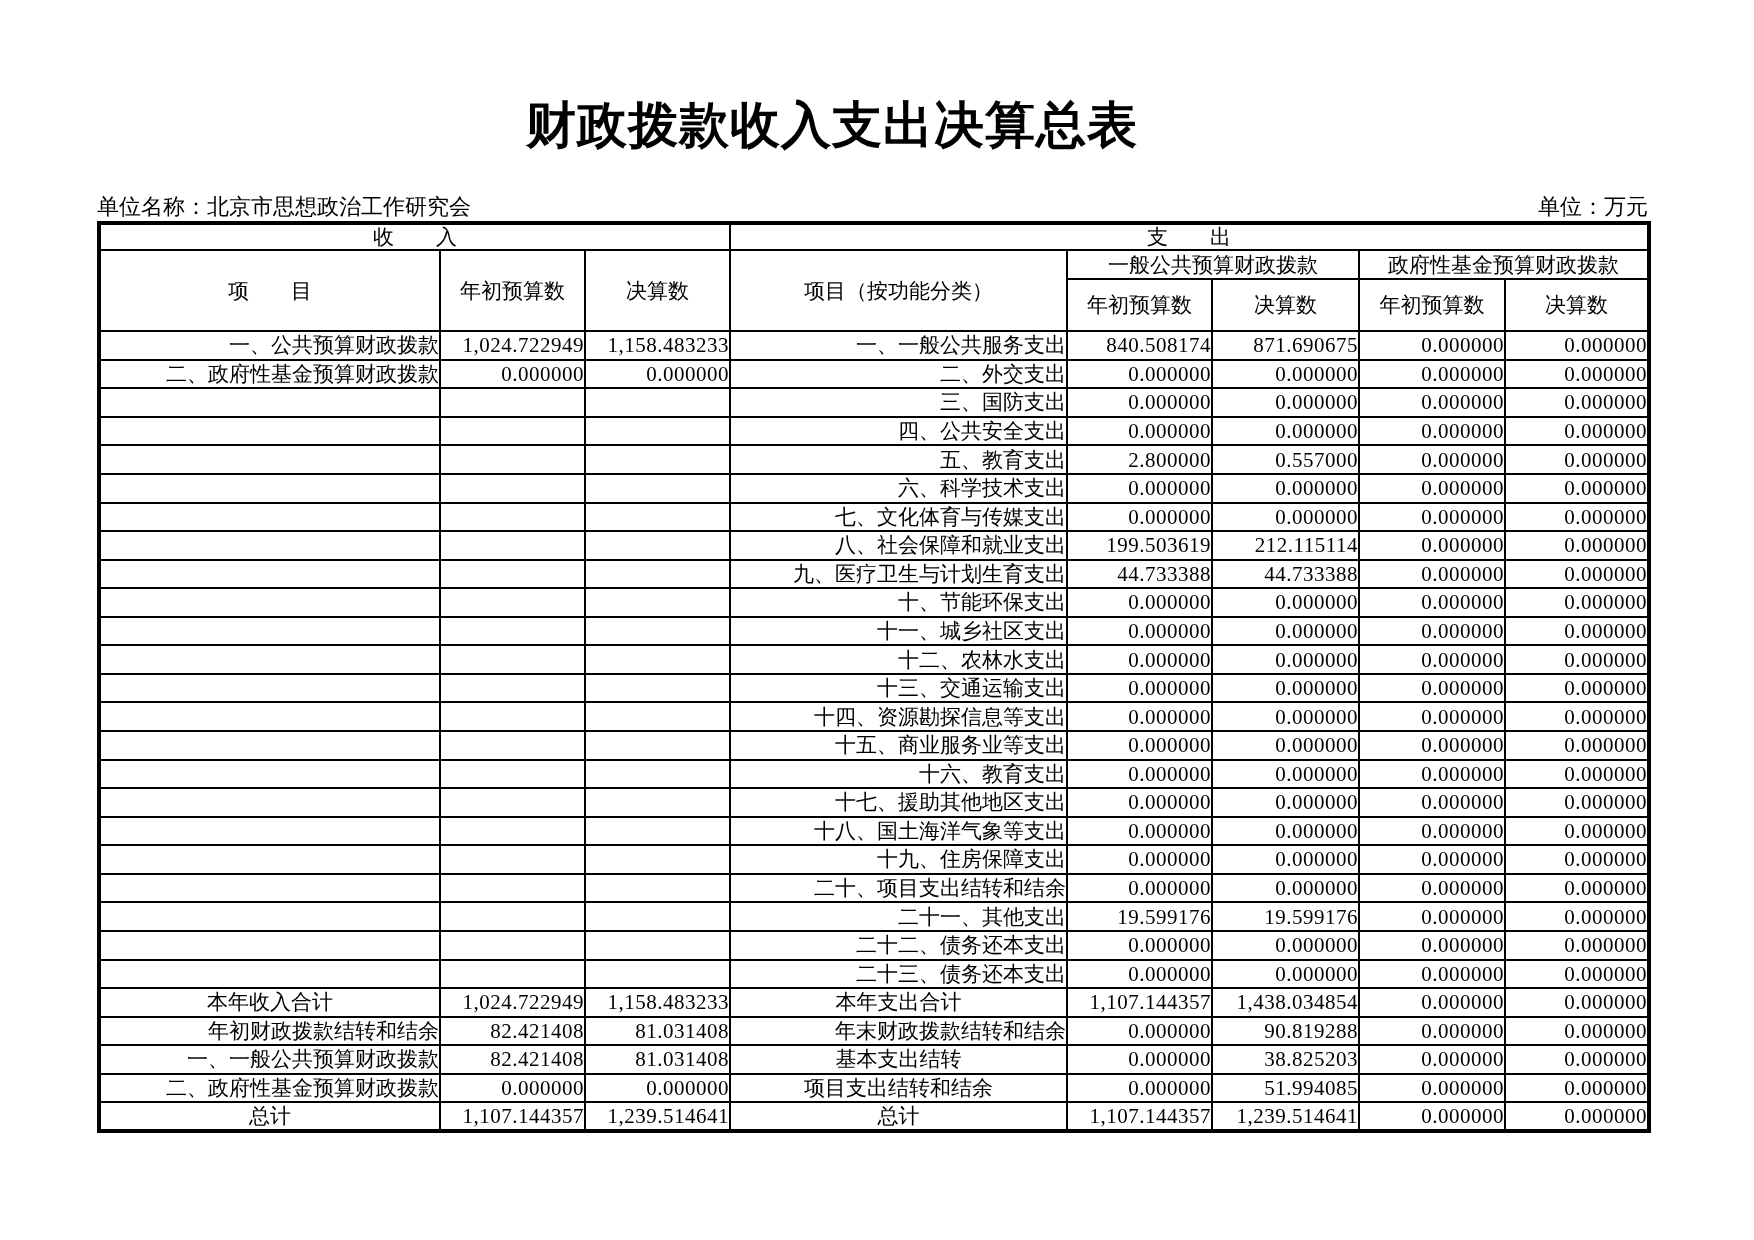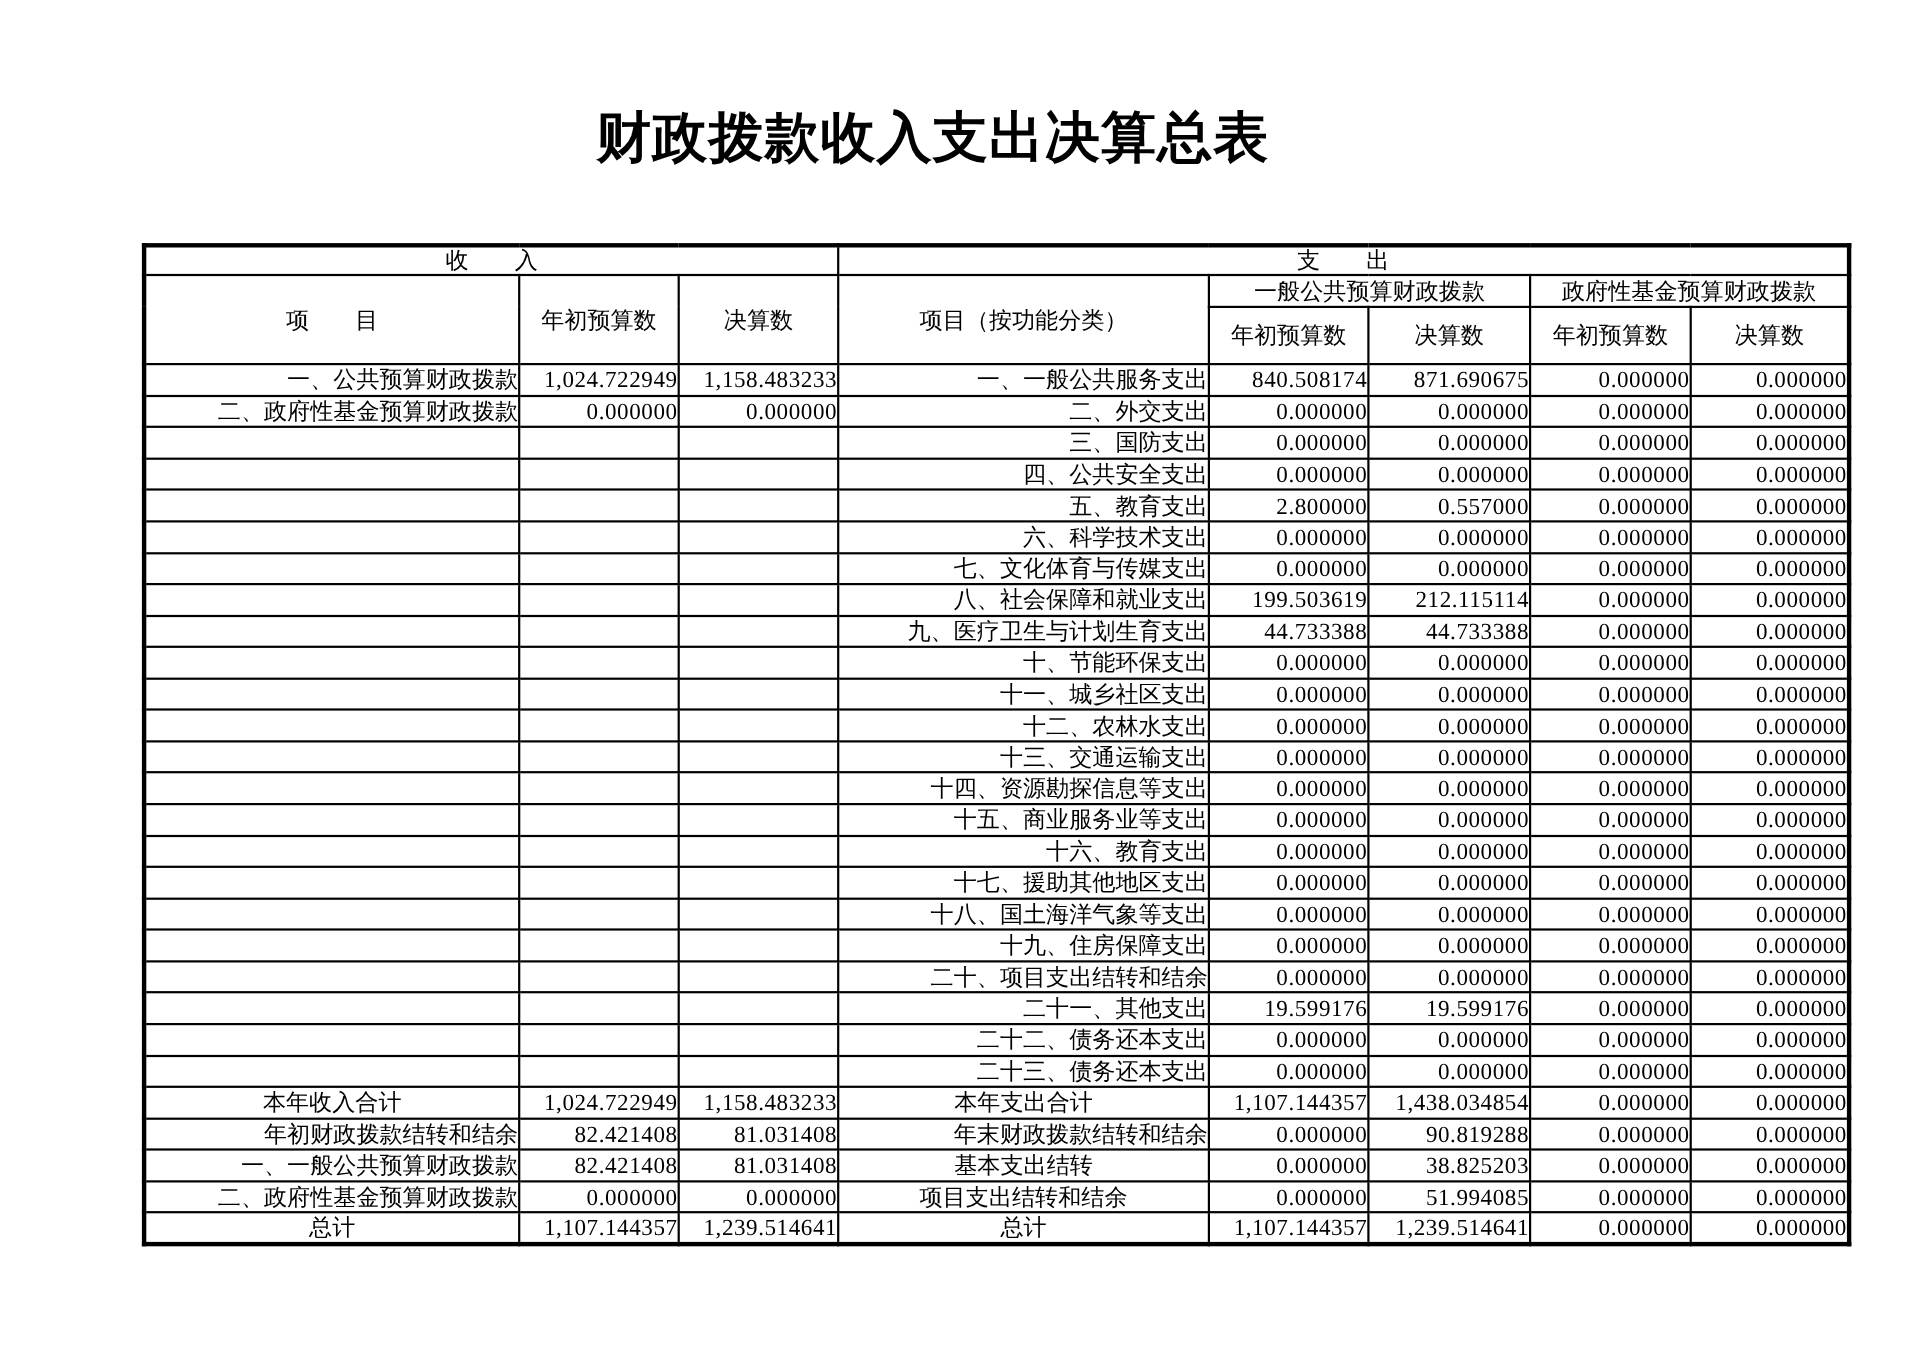--- a/index.html
+++ b/index.html
@@ -5,32 +5,31 @@
   html,body{margin:0;padding:0;}
   body{
     width:1754px;height:1240px;background:#ffffff;color:#000000;
     font-family:"Liberation Serif","DejaVu Serif",serif;
     position:relative;overflow:hidden;
   }
   .page{position:absolute;inset:0;}
   .title{
     position:absolute;left:0;top:92px;width:1664px;text-align:center;
     font-family:"Liberation Sans","DejaVu Sans",sans-serif;
-    font-weight:bold;font-size:50px;letter-spacing:1px;white-space:nowrap;margin-left:16px;
+    font-weight:bold;font-size:50px;letter-spacing:1px;white-space:nowrap;
   }
   .meta{
     position:absolute;left:97px;top:192px;width:1551px;
     display:flex;justify-content:space-between;align-items:flex-end;
     font-size:22px;white-space:nowrap;
   }
   table.fin{
     position:absolute;left:97px;top:221px;width:1551px;height:912px;
     border-collapse:collapse;table-layout:fixed;
     border:4px solid #000000;
-    margin-left:32px;
   }
   table.fin th, table.fin td{
     border:2px solid #000000;
     font-weight:normal;font-size:21px;line-height:1.15;
     padding:0;margin:0;overflow:hidden;white-space:nowrap;
     vertical-align:middle;
   }
   tr.h1{height:27px;}
   tr.h2{height:29px;}
   tr.h3{height:52px;}
@@ -47,20 +46,24 @@
   .c-num5{width:146px;}
   .c-num6{width:144px;}
 </style>
 </head>
 <body>
 
 <div class="page">
 
   <div class="title">财政拨款收入支出决算总表</div>
 
+  <div class="meta">
+    <span>单位名称：北京市思想政治工作研究会</span>
+    <span>单位：万元</span>
+  </div>
 
   <table class="fin">
     <colgroup>
       <col class="c-item1">
         <col class="c-num1">
         <col class="c-num2">
       <col class="c-item2">
         <col class="c-num3">
         <col class="c-num4">
       <col class="c-num5">

